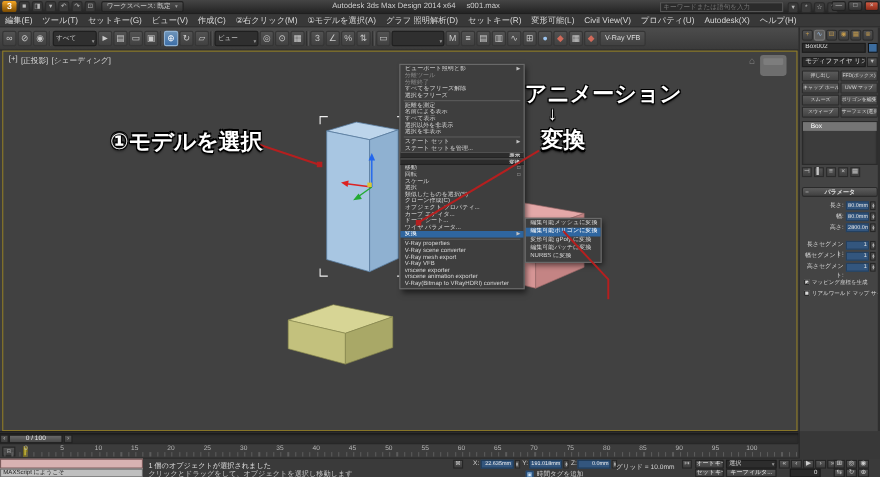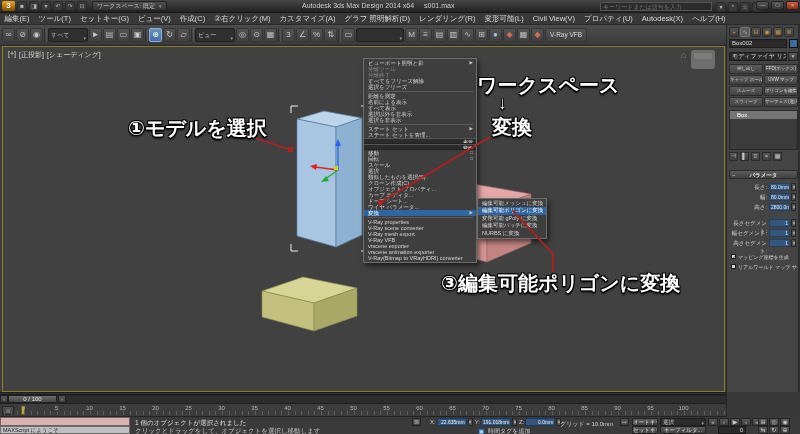--- a/index.html
+++ b/index.html
@@ -214,23 +214,23 @@
   </div>
 
   <div class="menubar">
 
   <span class="menu-item">編集(E)</span>
       <span class="menu-item">ツール(T)</span>
       <span class="menu-item">セットキー(G)</span>
       <span class="menu-item">ビュー(V)</span>
       <span class="menu-item">作成(C)</span>
       <span class="menu-item">②右クリック(M)</span>
-      <span class="menu-item">カスタマイズ(A)</span>
+      <span class="menu-item">①モデルを選択(A)</span>
       <span class="menu-item">グラフ 照明解析(D)</span>
-      <span class="menu-item">レンダリング(R)</span>
+      <span class="menu-item">セットキー(R)</span>
       <span class="menu-item">変形可能(L)</span>
       <span class="menu-item">Civil View(V)</span>
       <span class="menu-item">プロパティ(U)</span>
       <span class="menu-item">Autodesk(X)</span>
       <span class="menu-item">ヘルプ(H)</span>
     </div>
 
   <div class="toolbar">
 
   <span class="tbi">∞</span>
@@ -525,25 +525,24 @@
     </div>
 
   <svg class="annlines">
     <line x1="231" y1="130" x2="291" y2="150" stroke="#b51f1f" stroke-width="1.8"></line>
     <rect x="288" y="147" width="5" height="5" fill="#b51f1f"></rect>
     <line x1="490" y1="137" x2="381" y2="202" stroke="#b51f1f" stroke-width="1.8"></line>
     <rect x="378" y="200" width="5" height="5" fill="#b51f1f"></rect>
     <polyline points="512,210 553,254 553,272" fill="none" stroke="#b51f1f" stroke-width="1.8"></polyline>
   </svg>
 
-  <div class="ann" style="left:128px;top:115px;">①モデルを選択</div>
-  <div class="ann" style="left:477px;top:72px;">ワークスペース</div>
+  <div class="ann" style="left:100px;top:115px;">①モデルを選択</div>
+  <div class="ann" style="left:477px;top:72px;">アニメーション</div>
   <div class="ann" style="left:498px;top:94px;font-size:17px;">↓</div>
   <div class="ann" style="left:492px;top:114px;">変換</div>
-  <div class="ann" style="left:441px;top:270px;">③編集可能ポリゴンに変換</div>
 
   <div class="cpanel">
     <div class="cp-tabs">
 
     <span class="cp-tab">+</span>
         <span class="cp-tab active">∿</span>
         <span class="cp-tab">⊟</span>
         <span class="cp-tab">◉</span>
         <span class="cp-tab">▦</span>
         <span class="cp-tab">⊚</span>

